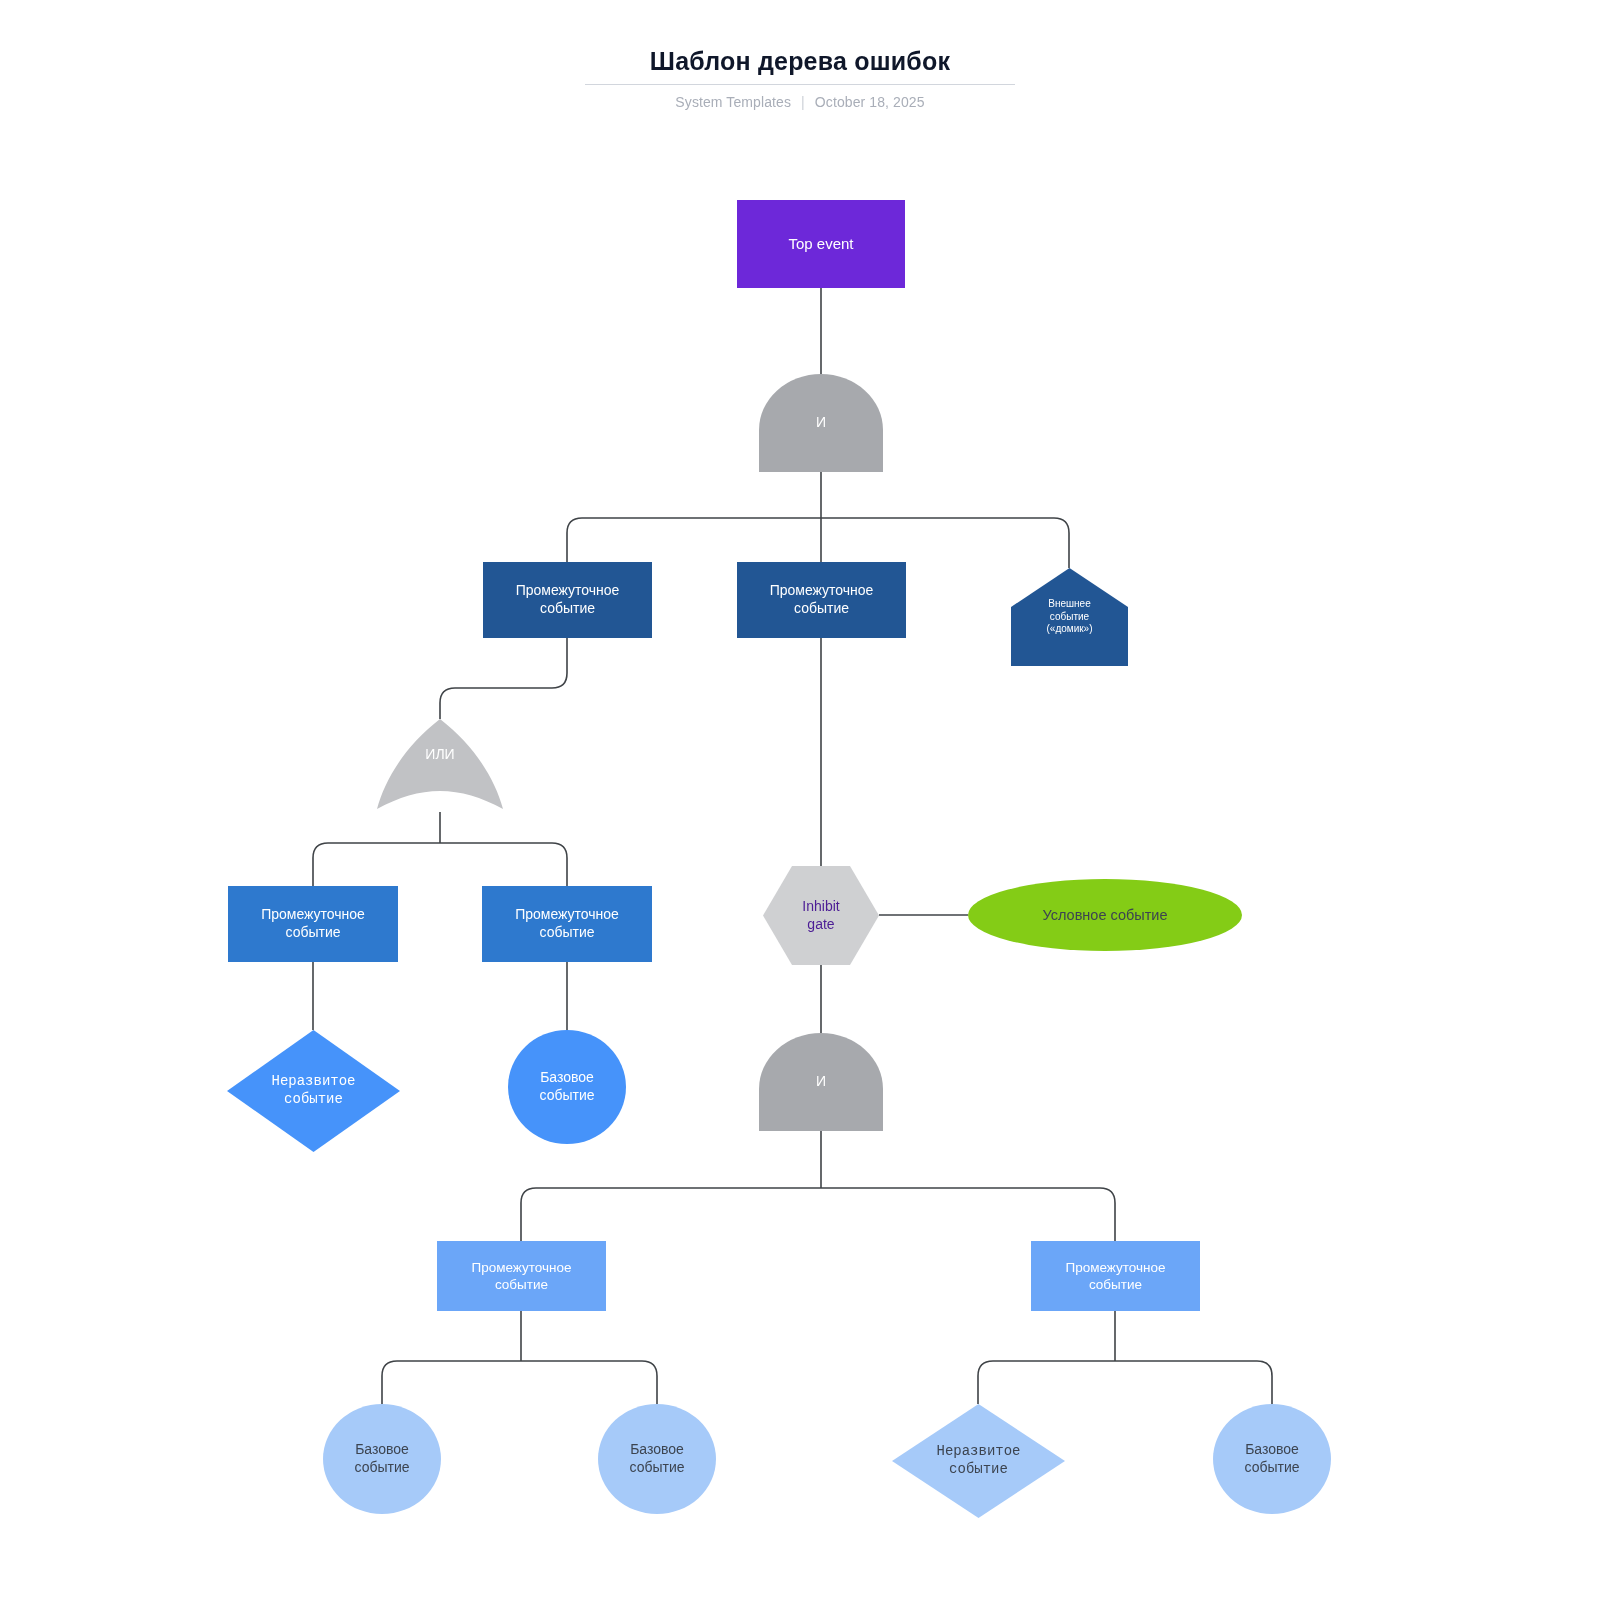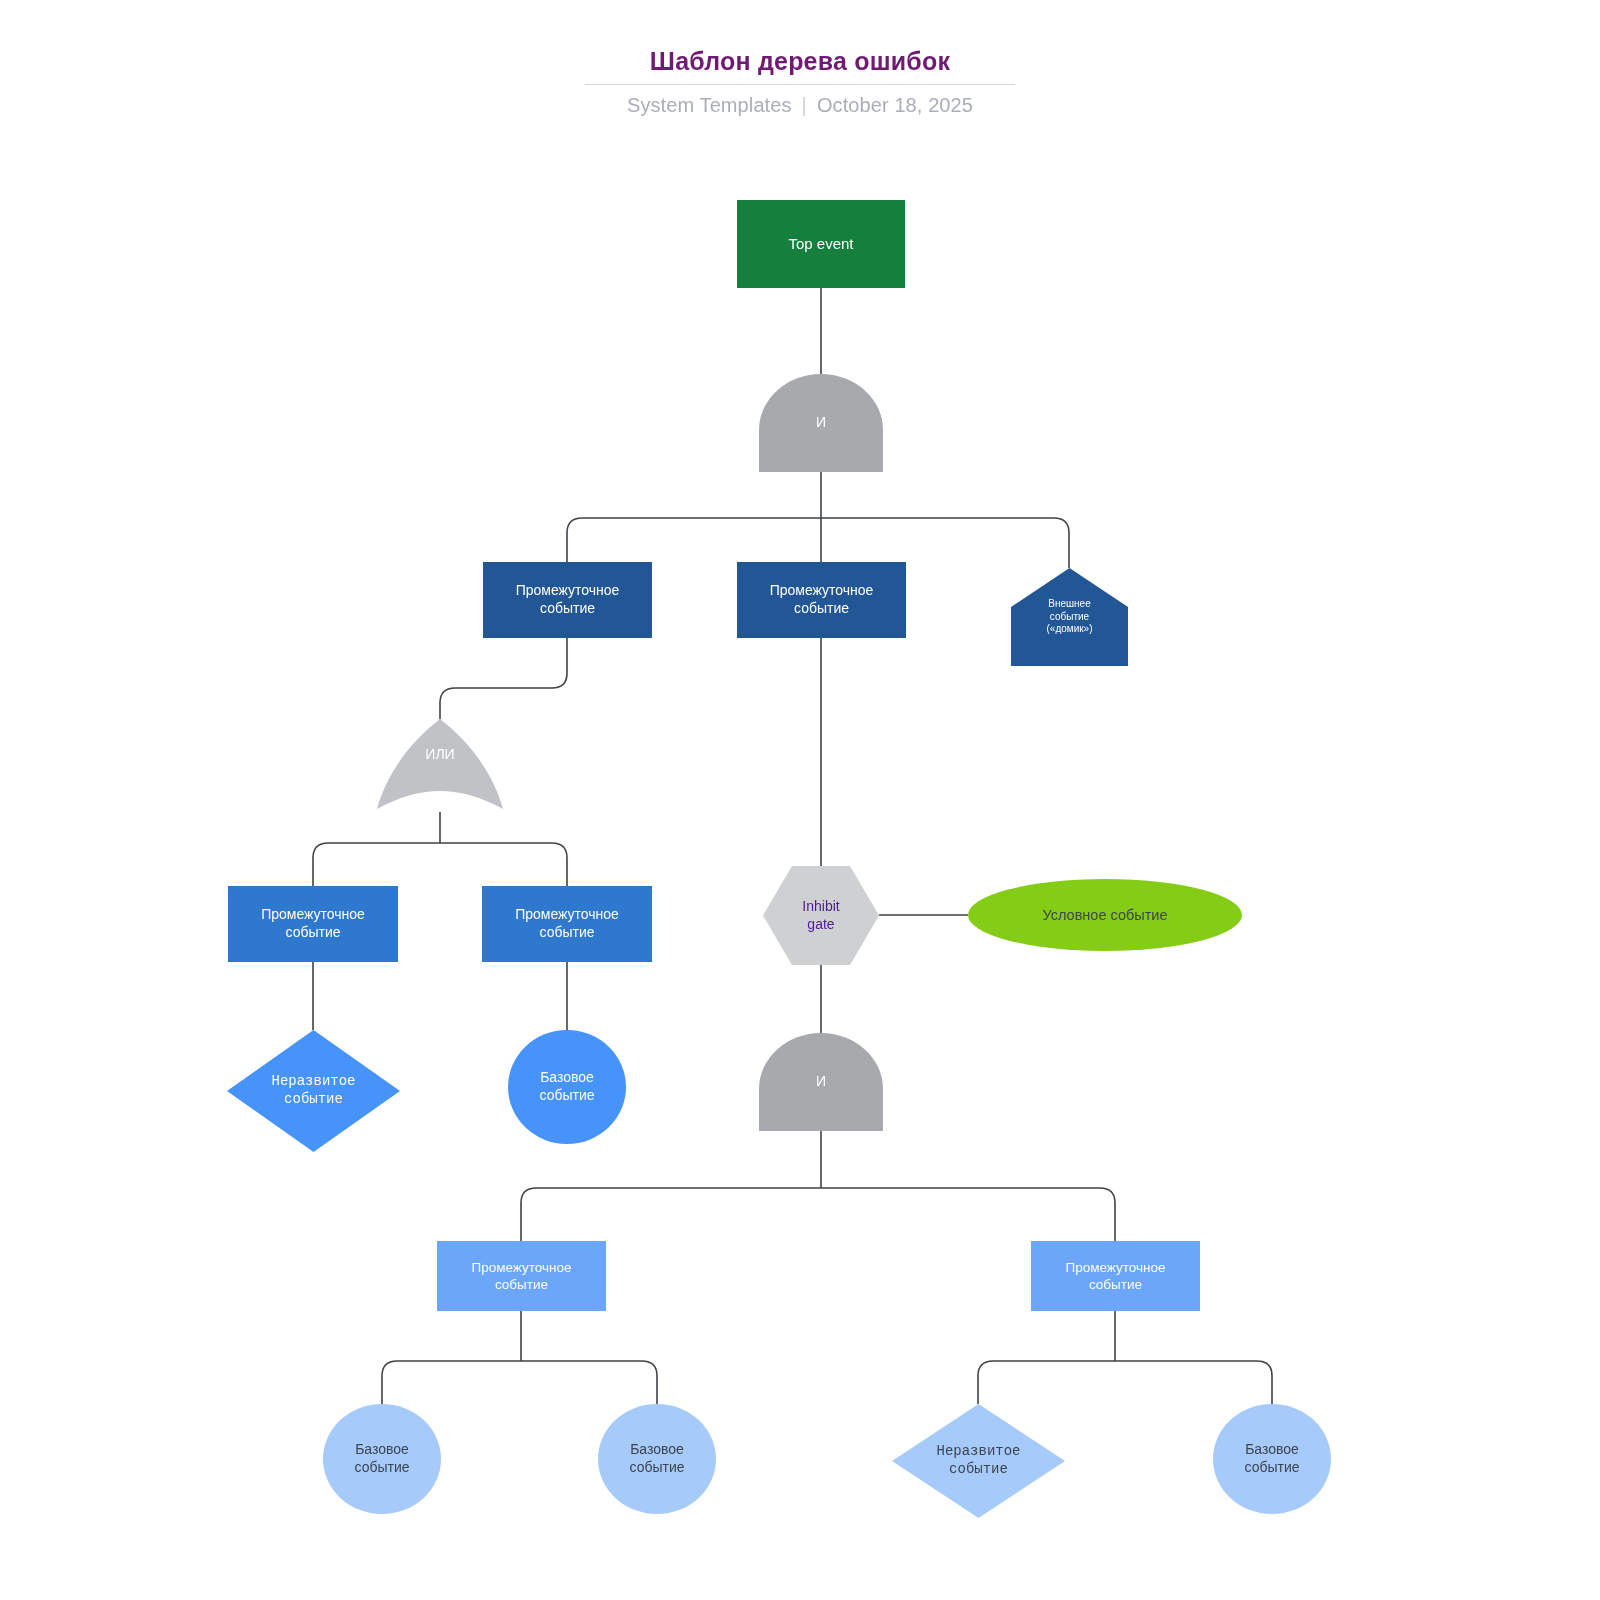--- a/index.html
+++ b/index.html
@@ -19,34 +19,34 @@
   #header {
     position: absolute;
     left: 0;
     top: 44px;
     width: 1600px;
     text-align: center;
   }
   #doc-title {
     font-size: 25px;
     font-weight: bold;
-    color: #701a75;
+    color: #0f172a;
     letter-spacing: 0.2px;
     line-height: 34px;
     margin: 0;
   }
   #title-rule {
     width: 430px;
     height: 1px;
     background: #d2d6dd;
     margin: 6px auto 0 auto;
   }
   #subtitle {
     margin-top: 9px;
-    font-size: 20px;
+    font-size: 14px;
     color: #a9aeb8;
     letter-spacing: 0.1px;
   }
   #subtitle .sep {
     display: inline-block;
     margin: 0 10px;
     color: #cdd1d8;
   }
 
   
@@ -78,21 +78,21 @@
   .node .lbl {
     position: relative;
     z-index: 2;
     padding: 0 6px;
     white-space: pre-line;
   }
 
   
   .rect { }
   .t-top {
-    background: #15803d;
+    background: #6d28d9;
     color: #ffffff;
     font-size: 15px;
   }
   .t-inter-d {
     background: #225694;
     color: #ffffff;
     font-size: 14px;
   }
   .t-inter-m {
     background: #2e79ce;

